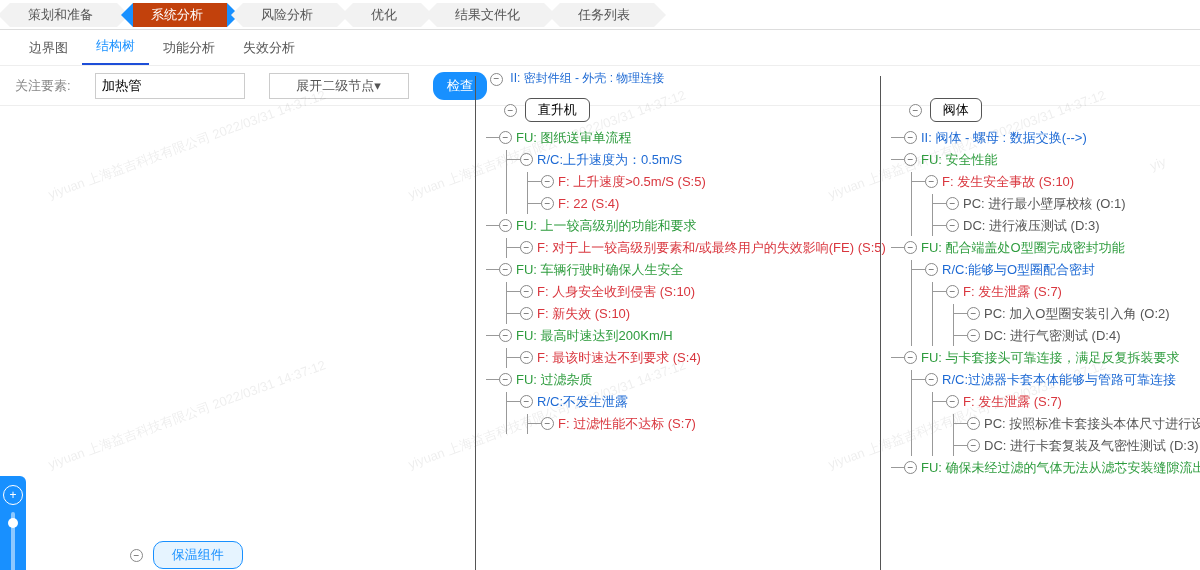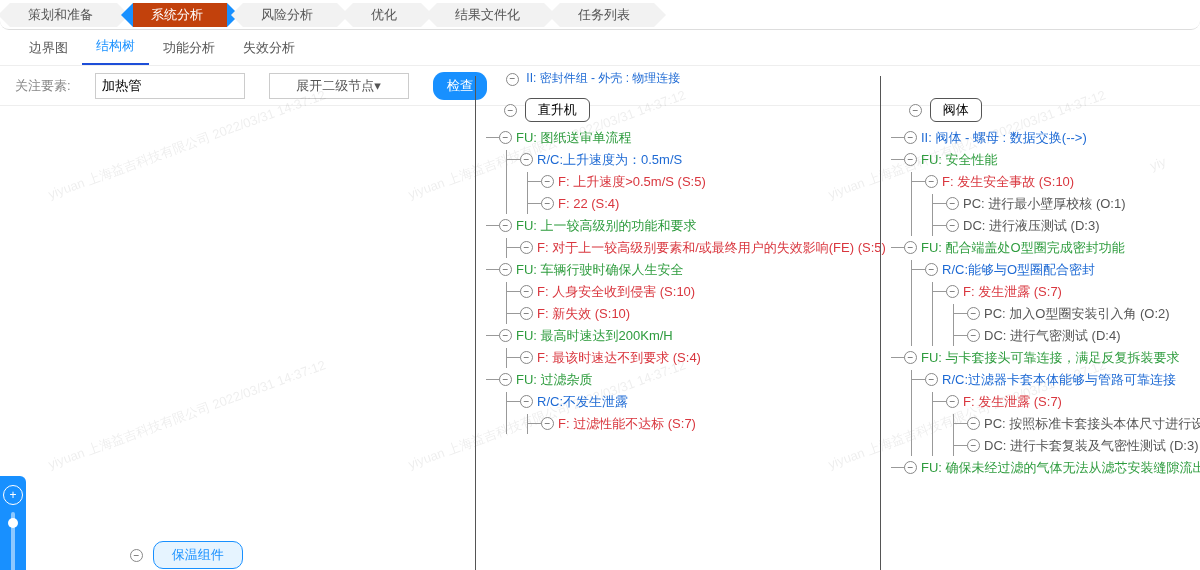--- a/index.html
+++ b/index.html
@@ -1,19 +1,19 @@
 <!DOCTYPE html>
 <html><head>
 <meta charset="utf-8">
 <style>
   * { margin: 0; padding: 0; box-sizing: border-box; font-family: "Microsoft YaHei", Arial, sans-serif; }
   body { width: 1200px; height: 570px; overflow: hidden; background: #fff; font-size: 13px; position: relative; }
 
   
-  .workflow { display: flex; height: 30px; border-bottom: 1px solid #ddd; align-items: center; padding-left: 10px; border-radius: 9px; }
+  .workflow { display: flex; height: 30px; border-bottom: 1px solid #ddd; align-items: center; padding-left: 10px; }
   .step { position: relative; padding: 0 24px 0 18px; height: 24px; line-height: 24px; color: #555; background: #f2f2f2; margin-right: 16px; }
   .step::before, .step::after { content: ""; position: absolute; top: 0; width: 0; height: 0; border: 12px solid transparent; }
   .step::before { left: -12px; border-left-width: 0; border-right-color: #f2f2f2; }
   .step::after { right: -24px; border-left-color: #f2f2f2; }
   .step.active { background: #c2410c; color: #fff; }
   .step.active::before { border-right-color: #1890ff; }
   .step.active::after { border-left-color: #1890ff; }
 
   
   .tabs { display: flex; height: 36px; border-bottom: 1px solid #eee; align-items: flex-end; padding-left: 15px; }
@@ -31,21 +31,21 @@
   .canvas { position: absolute; top: 106px; left: 0; right: 0; bottom: 0; }
   .col-root { position: absolute; left: 130px; top: 435px; }
   .node-box { border: 1px solid #1890ff; border-radius: 10px; background: #e6f4ff; color: #1890ff; padding: 4px 18px; display: inline-block; }
   .node-plain { border: 1px solid #555; border-radius: 6px; padding: 2px 12px; display: inline-block; background: #fff; }
 
   .col { position: absolute; top: -30px; bottom: 0; }
   .col.c1 { left: 475px; width: 405px; border-left: 1px solid #555; }
   .col.c2 { left: 880px; width: 330px; border-left: 1px solid #555; }
   .col-head { position: absolute; top: 22px; left: 28px; }
   .tree { position: absolute; top: 52px; left: 10px; right: 0; }
-  .truncated { position: absolute; top: -6px; left: 30px; color: #1e6ad4; font-size: 12px; white-space: nowrap; overflow: hidden; width: 240px; }
+  .truncated { position: absolute; top: -6px; left: 14px; color: #1e6ad4; font-size: 12px; white-space: nowrap; overflow: hidden; width: 240px; }
 
   .trow { position: relative; padding-left: 20px; margin-bottom: 2px; }
   .trow > .line-h { position: absolute; left: 0; top: 9px; width: 14px; border-top: 1px solid #999; }
   .toggle { position: absolute; left: 13px; top: 3px; width: 13px; height: 13px; border: 1px solid #888; border-radius: 50%; background: #fff; display: flex; align-items: center; justify-content: center; font-size: 10px; color: #555; line-height: 1; cursor: pointer; }
   .label { display: inline-block; padding-left: 10px; line-height: 20px; white-space: nowrap; }
   .children { margin-left: 20px; border-left: 1px solid #999; padding-left: 0; }
 
   .fu { color: #2e9c3e; }
   .rc { color: #1e6ad4; }
   .f  { color: #d9363e; }

